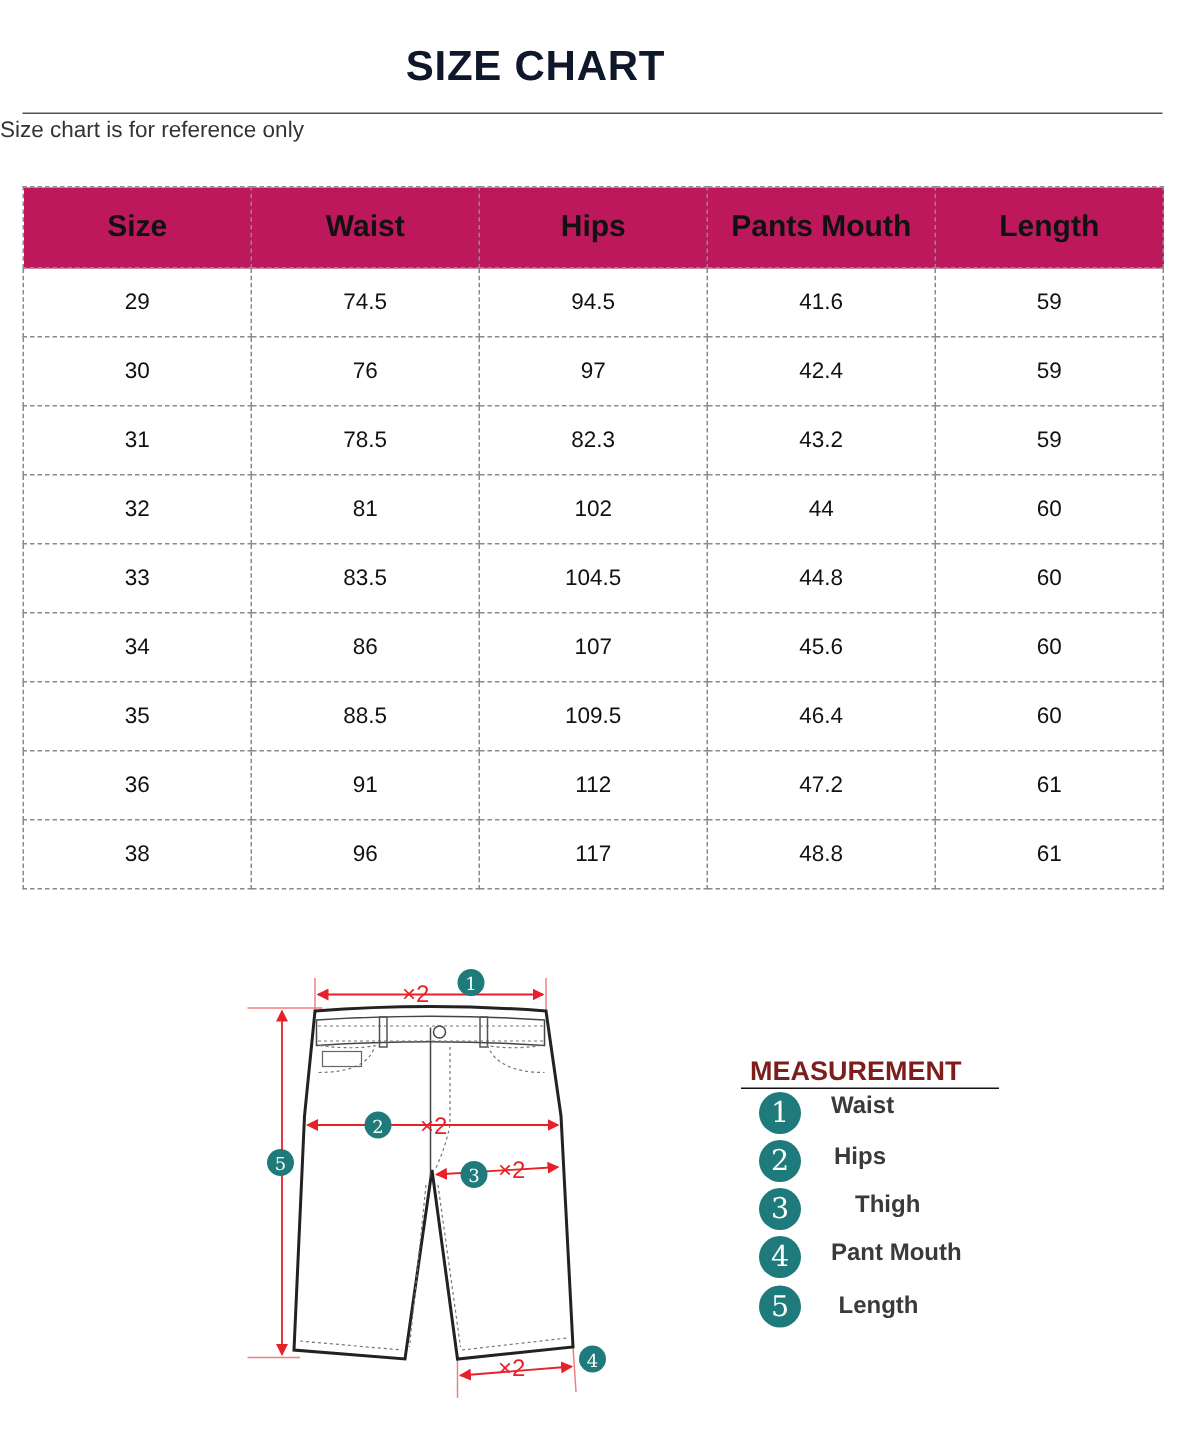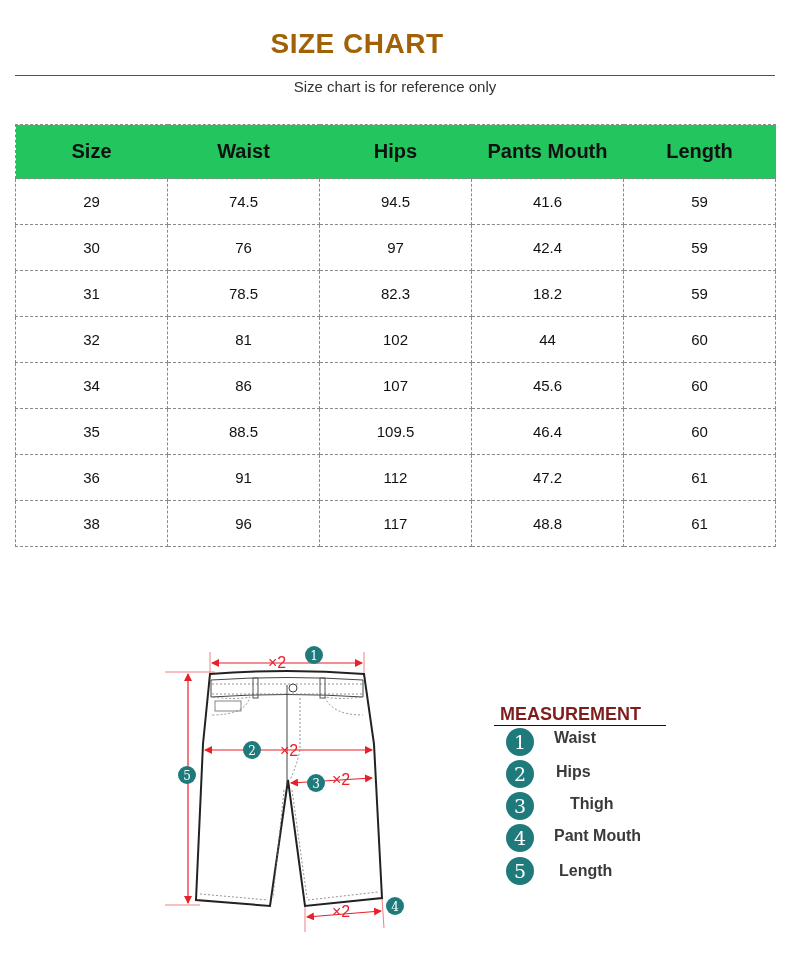--- a/index.html
+++ b/index.html
@@ -1,28 +1,28 @@
 <!DOCTYPE html>
 <html><head>
 <meta charset="utf-8">
 <style>
   html, body { margin: 0; padding: 0; background: #ffffff; }
   body { width: 790px; height: 960px; position: relative; overflow: hidden;
          font-family: "DejaVu Sans", "Liberation Sans", sans-serif; color: #111; }
   .title { position: absolute; top: 28px; left: 0; width: 714px; text-align: center;
            font-family: "Liberation Sans", sans-serif; font-weight: bold; font-size: 28px;
-           letter-spacing: 0.5px; color: #a16207; }
+           letter-spacing: 0.5px; color: #0f172a; }
   .rule { position: absolute; top: 75px; left: 15px; width: 760px; height: 1px; background: #4a5560; }
-  .subtitle { position: absolute; top: 78px; left: 0; width: 790px; text-align: center;
+  .subtitle { position: absolute; top: 78px; left: 0; width: 790px; text-align: left;
               font-family: "Liberation Sans", sans-serif; font-size: 15px; color: #333; }
   table.size-table { position: absolute; top: 124px; left: 15px; width: 761px;
            border-collapse: collapse; table-layout: fixed; }
   table.size-table th, table.size-table td { border: 1px dashed #8a8a8a; text-align: center;
            font-family: "Liberation Sans", sans-serif; }
-  table.size-table th { height: 51px; background: #22c55e; font-weight: bold; font-size: 20px; color: #111; }
+  table.size-table th { height: 51px; background: #be185d; font-weight: bold; font-size: 20px; color: #111; }
   table.size-table td { height: 43px; font-size: 15px; color: #111; }
   .diagram { position: absolute; left: 160px; top: 640px; width: 260px; height: 300px; }
   .meas-title { position: absolute; left: 494px; top: 703px; width: 166px;
                 font-family: "Liberation Sans", sans-serif; font-weight: bold; font-size: 18px;
                 color: #7f1d1d; border-bottom: 1.5px solid #111; padding-left: 6px; line-height: 22px; }
   .legend-item { position: absolute; left: 506px; height: 28px; display: flex; align-items: center; }
   .legend-badge { width: 28px; height: 28px; border-radius: 50%; background: #1f7b7b;
                   color: #fff; font-family: "DejaVu Serif", serif; font-size: 19px;
                   display: flex; align-items: center; justify-content: center; }
   .legend-label { margin-left: 20px; font-family: "Liberation Sans", sans-serif; font-weight: bold;
@@ -57,28 +57,35 @@
         <td>30</td>
         <td>76</td>
         <td>97</td>
         <td>42.4</td>
         <td>59</td>
       </tr>
       <tr>
         <td>31</td>
         <td>78.5</td>
         <td>82.3</td>
-        <td>18.2</td>
+        <td>43.2</td>
         <td>59</td>
       </tr>
       <tr>
         <td>32</td>
         <td>81</td>
         <td>102</td>
         <td>44</td>
+        <td>60</td>
+      </tr>
+      <tr>
+        <td>33</td>
+        <td>83.5</td>
+        <td>104.5</td>
+        <td>44.8</td>
         <td>60</td>
       </tr>
       <tr>
         <td>34</td>
         <td>86</td>
         <td>107</td>
         <td>45.6</td>
         <td>60</td>
       </tr>
       <tr>

